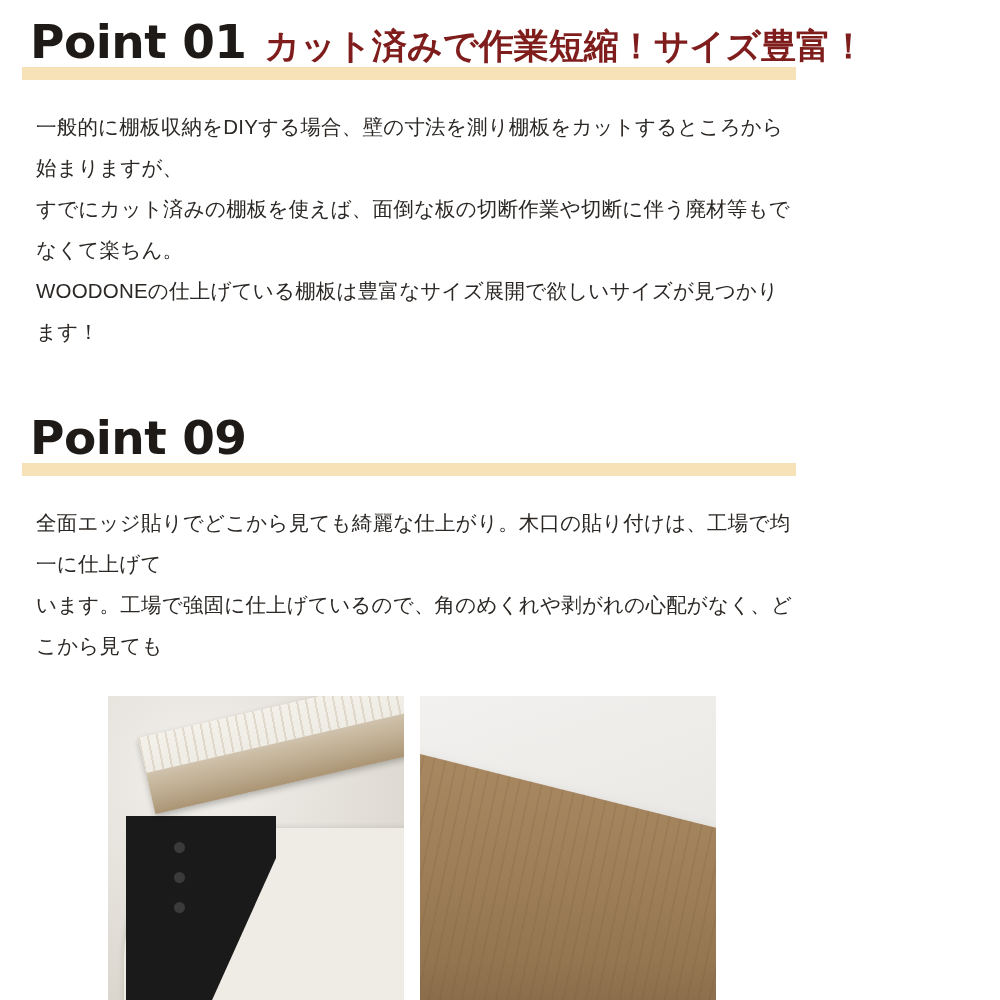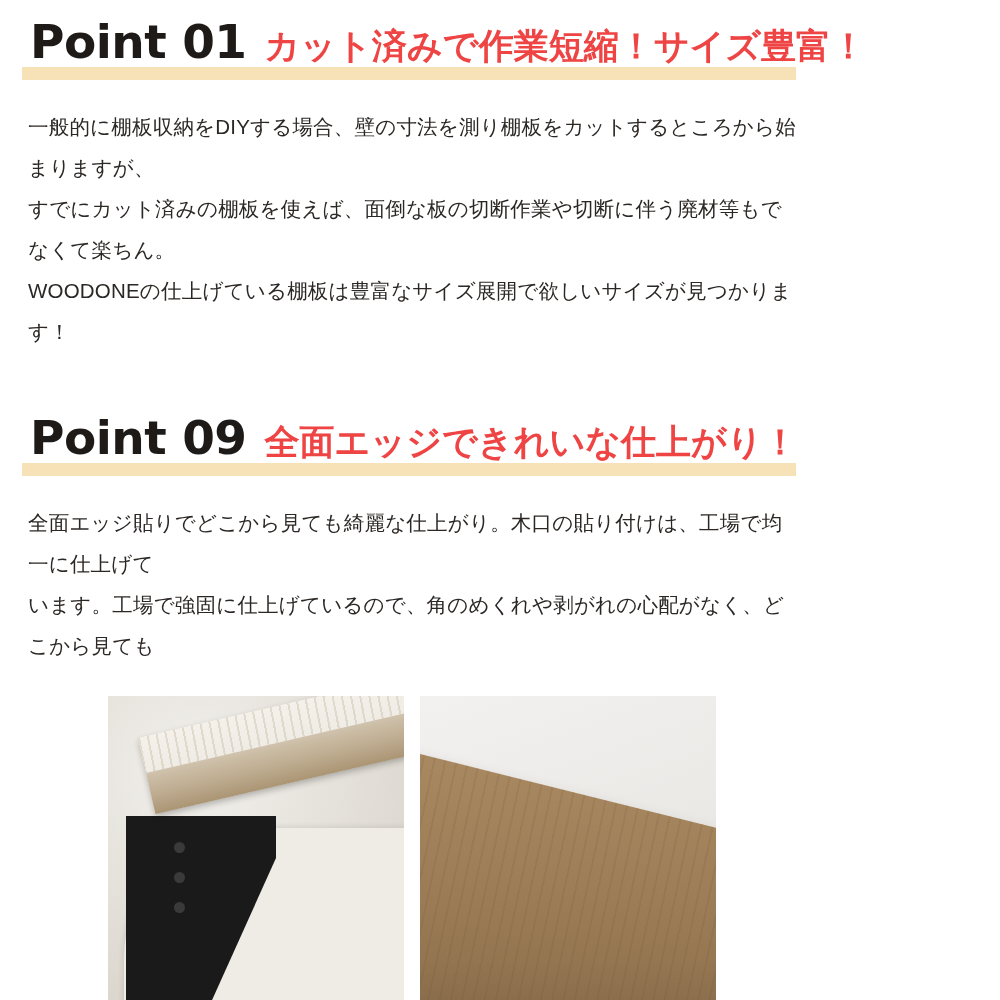--- a/index.html
+++ b/index.html
@@ -59,27 +59,27 @@
   }
 
   .point-title {
     position: relative;
     z-index: 2;
     margin-left: 18px;
     font-weight: bold;
     font-size: 35px;
     line-height: 1;
     letter-spacing: 0px;
-    color: #ef4444;
+    color: #7f1d1d;
     white-space: nowrap;
   }
 
   .point-body {
     margin: 26px 0 0 0;
-    padding: 0 28px 0 28px;
+    padding: 0 28px 0 36px;
     font-size: 20.5px;
     line-height: 2.0;
     color: #2b2724;
     letter-spacing: 0.2px;
   }
   .point-body p { margin: 0; }
 
   
   #section-1 { padding-top: 18px; }
   #section-2 { padding-top: 62px; }
@@ -195,21 +195,20 @@
       <p>一般的に棚板収納をDIYする場合、壁の寸法を測り棚板をカットするところから始まりますが、</p>
       <p>すでにカット済みの棚板を使えば、面倒な板の切断作業や切断に伴う廃材等もでなくて楽ちん。</p>
       <p>WOODONEの仕上げている棚板は豊富なサイズ展開で欲しいサイズが見つかります！</p>
     </div>
   </div>
 
   <div class="point-section" id="section-2">
     <div class="point-heading">
       <div class="point-underline"></div>
       <span class="point-label">Point 09</span>
-      <span class="point-title">全面エッジできれいな仕上がり！</span>
     </div>
     <div class="point-body">
       <p>全面エッジ貼りでどこから見ても綺麗な仕上がり。木口の貼り付けは、工場で均一に仕上げて</p>
       <p>います。工場で強固に仕上げているので、角のめくれや剥がれの心配がなく、どこから見ても</p>
     </div>
   </div>
 
   <div class="photo-row">
 
     <div class="photo photo-a">

